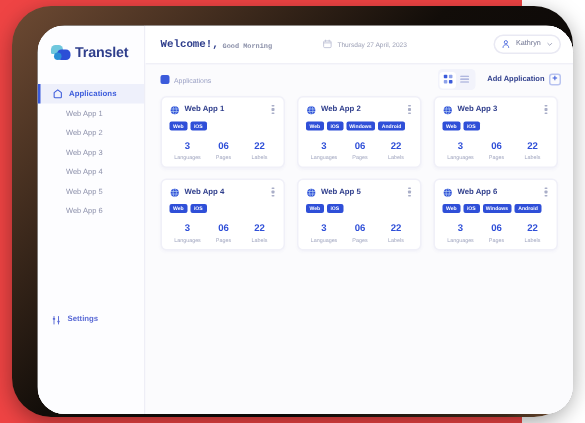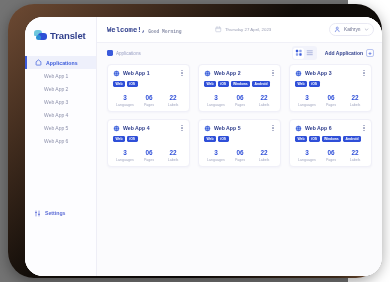--- a/index.html
+++ b/index.html
@@ -2,21 +2,21 @@
 <html><head>
 <meta charset="utf-8">
 <style>
   * { box-sizing: border-box; margin: 0; padding: 0; }
   html, body {
     width: 390px; height: 282px;
     background: #ffffff;
     font-family: "Liberation Sans", sans-serif;
     overflow: hidden;
   }
-  #root { position: relative; width: 348px; height: 282px; background:#737373;padding-left:16px; }
+  #root { position: relative; width: 348px; height: 282px; background:#ef4444;padding-left:16px; }
 
   
   .tablet-outer {
     position: absolute;
     left: 8px; top: 4px;
     width: 374px; height: 274px;
     border-radius: 26px;
     background: linear-gradient(135deg,#6d4a33 0%, #4a3222 18%, #120d09 45%, #0b0807 70%, #3a2718 93%, #7a5437 100%);
     box-shadow: 0 4px 14px rgba(0,0,0,.35);
   }

